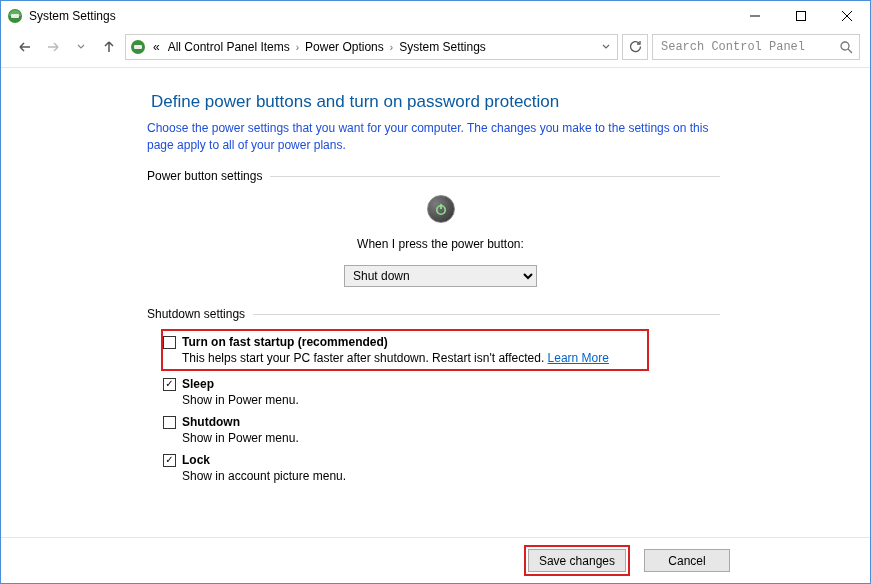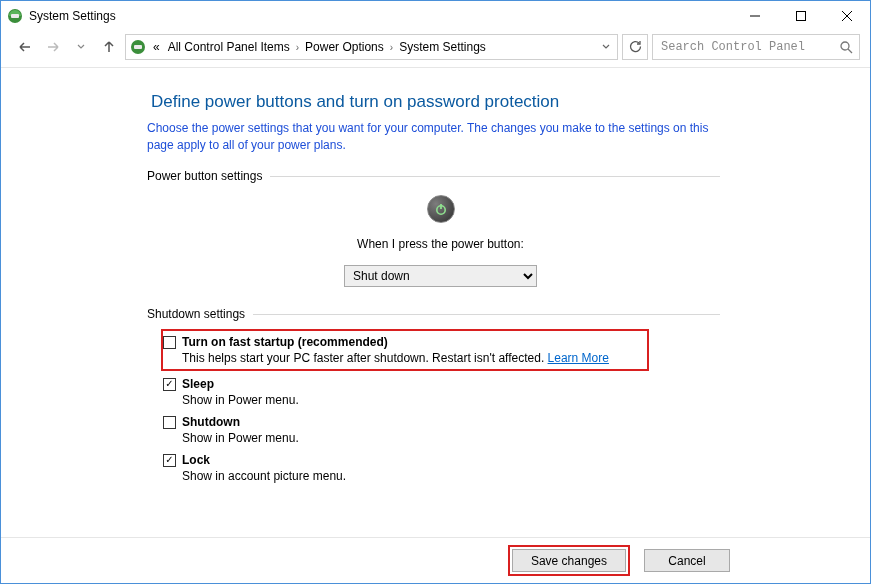--- a/index.html
+++ b/index.html
@@ -164,21 +164,21 @@
     display:flex; align-items:center;
     justify-content:flex-end;
     gap:14px;
     padding-right: 140px;
   }
   .btn {
     min-width:86px; height:23px;
     border:1px solid #a9a9a9;
     background:#e7e7e7;
     font-family:inherit; font-size:12px;
-    padding:0 18px;
+    padding:0 10px;
     display:flex; align-items:center; justify-content:center;
   }
   .btn-wrap-highlight {
     border:2px solid #d92020;
     padding:2px;
   }
 </style>
 </head>
 <body>
 

